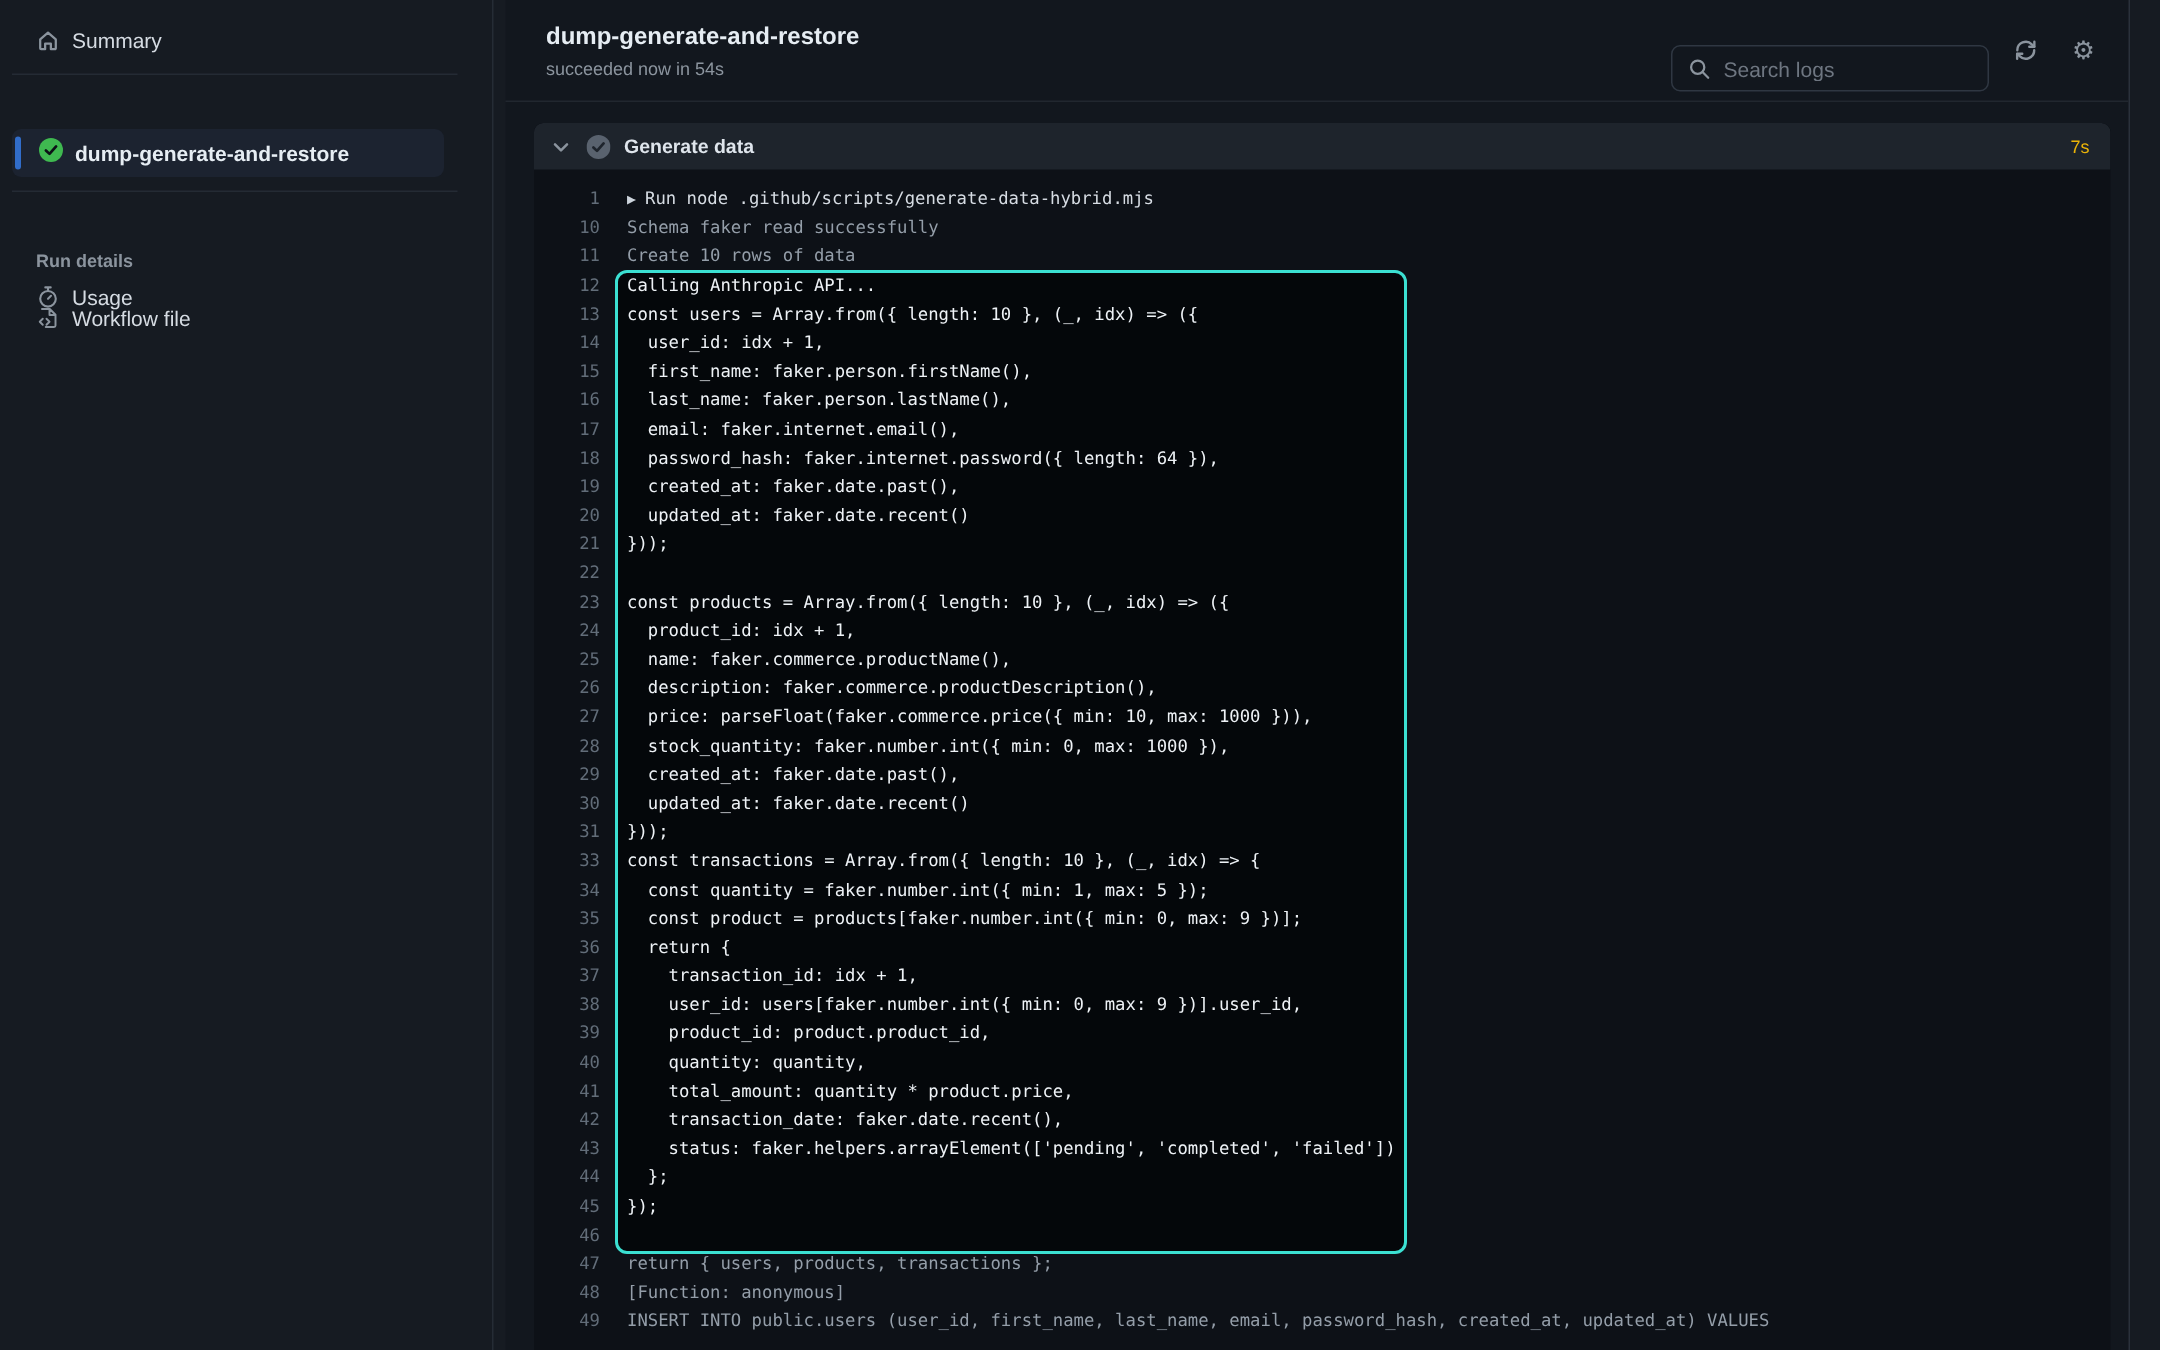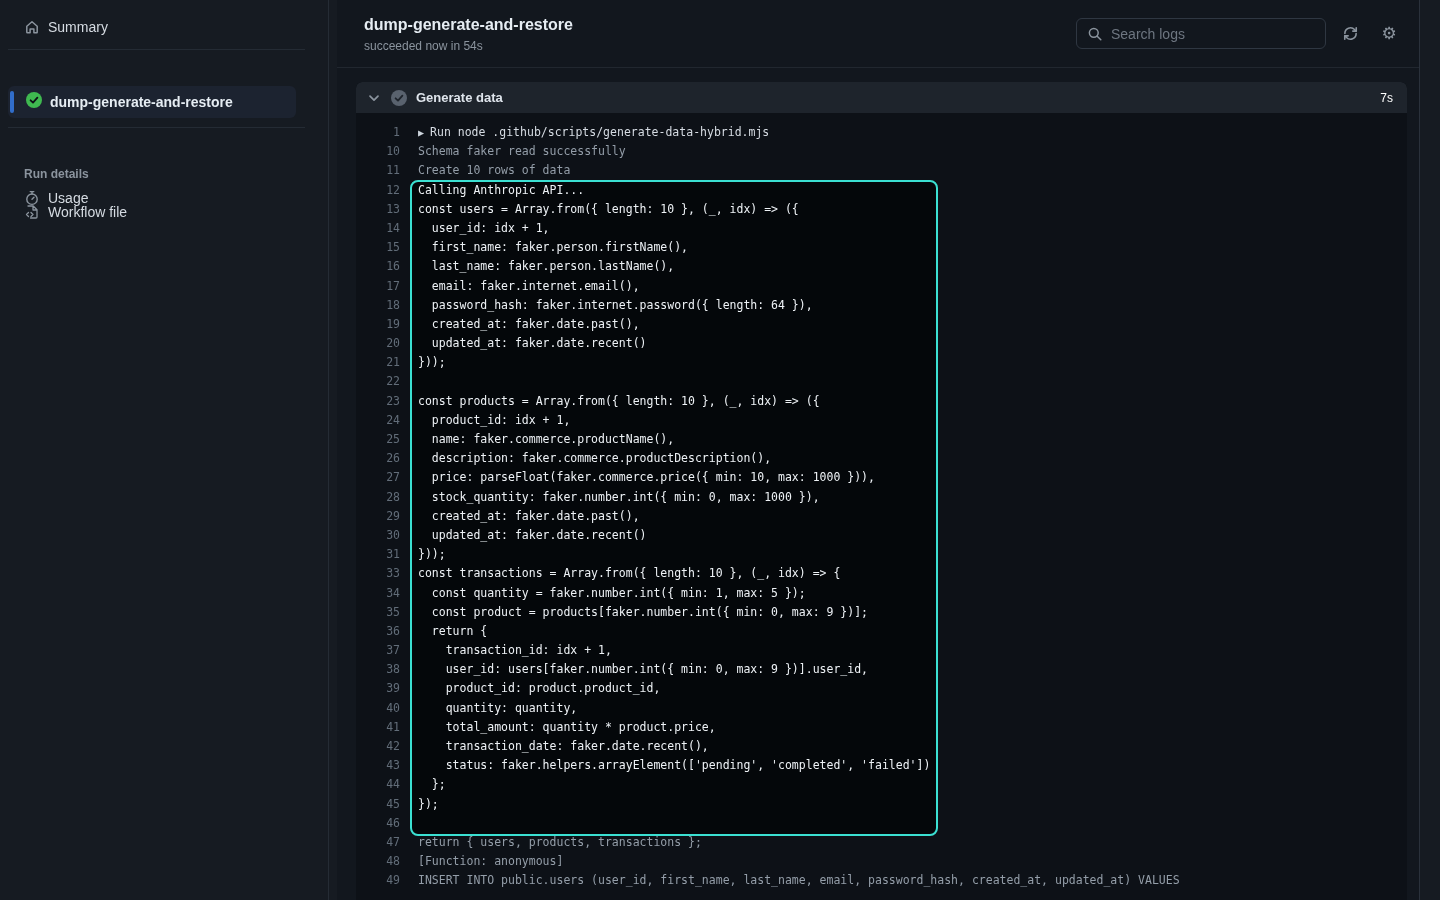--- a/index.html
+++ b/index.html
@@ -38,21 +38,21 @@
   .main {
     position:absolute; left:337px; top:0; width:1083px; height:900px;
     background:#12171e; border-right:1px solid #2a313b;
   }
   .run-header {
     position:relative; height:68px; border-bottom:1px solid #21272f;
   }
   .run-title { position:absolute; left:27px; top:16px; font-size:16px; font-weight:700; color:#e6edf3; }
   .run-status { position:absolute; left:27px; top:39px; font-size:12px; color:#8b949e; }
   .search-box {
-    position:absolute; right:93px; top:18px; width:250px; height:31px;
+    position:absolute; right:93px; top:30px; width:212px; height:31px;
     border:1px solid #2f3742; border-radius:6px; display:flex; align-items:center;
     padding:0 10px; gap:8px; background:transparent;justify-content:center;
   }
   .search-box input {
     background:transparent; border:none; outline:none; color:#c9d1d9;
     font-size:14px; width:100%; font-family:"Liberation Sans", sans-serif;
   }
   .search-box input::placeholder { color:#6e7681; }
   .hdr-btn {
     position:absolute; top:24px; width:18px; height:18px; display:flex;
@@ -66,21 +66,21 @@
     position:absolute; left:19px; top:82px; width:1051px; height:818px;
     border-radius:6px 6px 0 0; overflow:hidden; background:#0d1117;
   }
   .step-header {
     height:31px; background:#1e242c; display:flex; align-items:center;
     padding:0 14px 0 10px; gap:9px; border-radius:6px 6px 0 0; cursor:pointer;justify-content:center;
   }
   .step-header .chev { width:16px; height:16px; color:#8b949e; flex:none; display:flex; align-items:center; justify-content:center; }
   .step-header .st-ic { width:16px; height:16px; flex:none; }
   .step-name { font-size:13px; font-weight:600; color:#dfe5ec; flex:1; }
-  .step-duration { font-size:12px; color:#ffffff; }
+  .step-duration { font-size:12px; color:#eab308; }
 
   .log-body {
     position:relative; height:787px; padding-top:10px; overflow:hidden;
     font-family:"DejaVu Sans Mono", monospace; font-size:11.5px; line-height:19.2px;
   }
   .hl-box {
     position:absolute; left:54px; width:528px;
     background:#04070a; border:2px solid #3be0d2; border-radius:8px;
   }
   .log-row { position:relative; display:flex; height:19.2px; }

